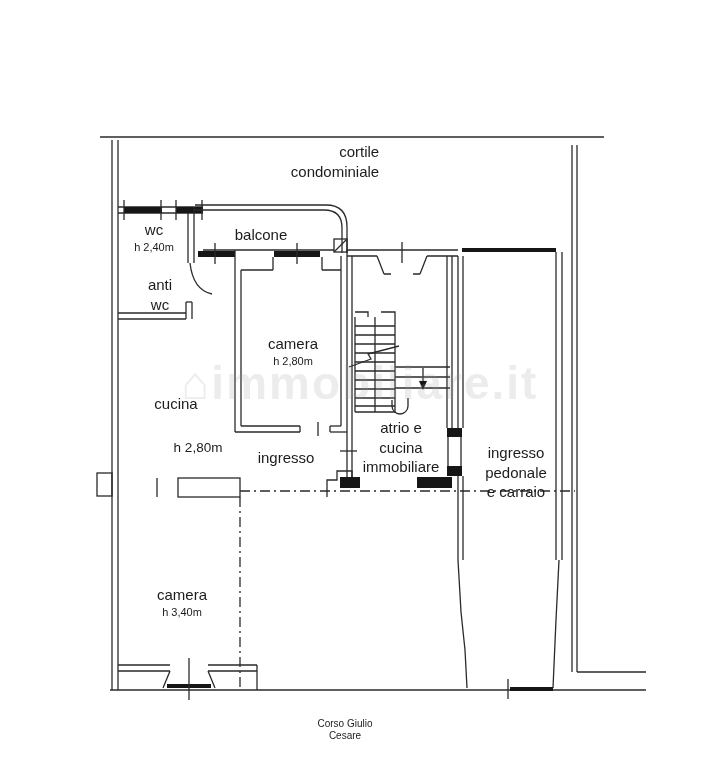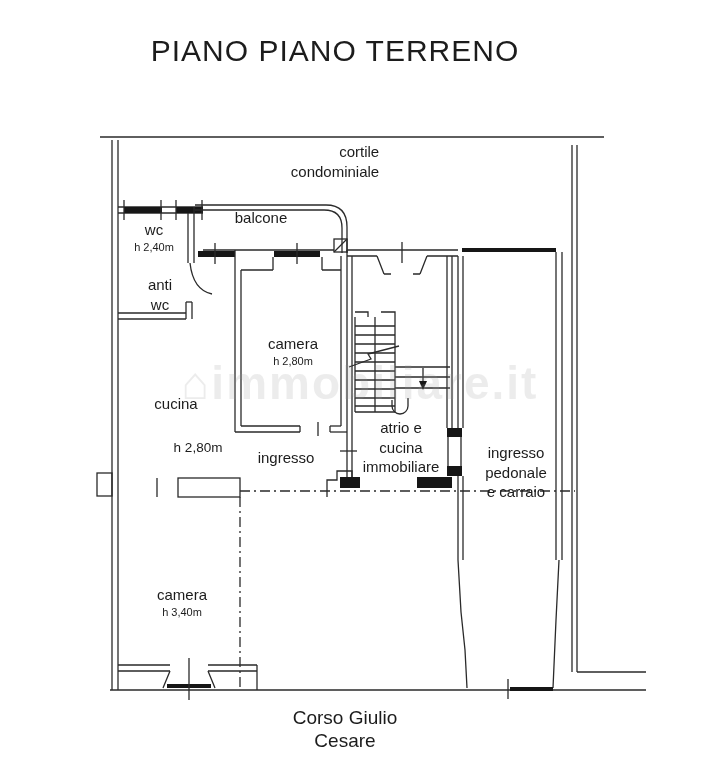--- a/index.html
+++ b/index.html
@@ -6,21 +6,21 @@
   .canvas{position:relative;width:711px;height:762px;background:#ffffff;overflow:hidden;
           font-family:"Liberation Sans",sans-serif;color:#1c1c1c;}
   svg{position:absolute;left:0;top:0;}
   .label{position:absolute;transform:translate(-50%,-50%);text-align:center;
          white-space:nowrap;line-height:1.3;color:#1c1c1c;}
   .title{font-size:30px;letter-spacing:1px;font-weight:500;}
   .room{font-size:15px;}
   .room .h{display:block;font-size:11px;}
   .room .l{display:block;}
   .small{font-size:13.5px;}
-  .street{font-size:19px;line-height:1.2;}
+  .street{font-size:10px;line-height:1.2;}
   .watermark{position:absolute;transform:translate(-50%,-50%);
              font-size:46px;font-weight:bold;letter-spacing:2px;
              color:#9a9a9a;opacity:0.18;white-space:nowrap;}
 </style>
 </head>
 <body>
 
 <div class="canvas">
 
   <svg width="711" height="762" viewBox="0 0 711 762">
@@ -148,33 +148,32 @@
         <path d="M257,665 V690"></path>
         <path d="M170,671 L163,688 M208,671 L215,688"></path>
         <rect x="167" y="684" width="44" height="4" fill="#161616" stroke="none"></rect>
         <path d="M189,658 V700"></path>
       </g>
     </g>
   </svg>
 
   <div class="watermark" style="left:360px;top:383px;"><span>⌂</span><span>immobiliare.it</span></div>
 
-  <div class="label title" style="left:335px;top:50px;">PIANO PIANO TERRENO</div>
 
   <div class="label room" style="left:335px;top:161px;text-align:right;">
     <span class="l">cortile</span>
     <span class="l">condominiale</span>
   </div>
 
   <div class="label room" style="left:154px;top:237px;">
     <span class="l">wc</span>
     <span class="h">h 2,40m</span>
   </div>
 
-  <div class="label room" style="left:261px;top:218px;">balcone</div>
+  <div class="label room" style="left:261px;top:235px;">balcone</div>
 
   <div class="label room" style="left:160px;top:294px;">
     <span class="l">anti</span>
     <span class="l">wc</span>
   </div>
 
   <div class="label room" style="left:293px;top:351px;">
     <span class="l">camera</span>
     <span class="h">h 2,80m</span>
   </div>

